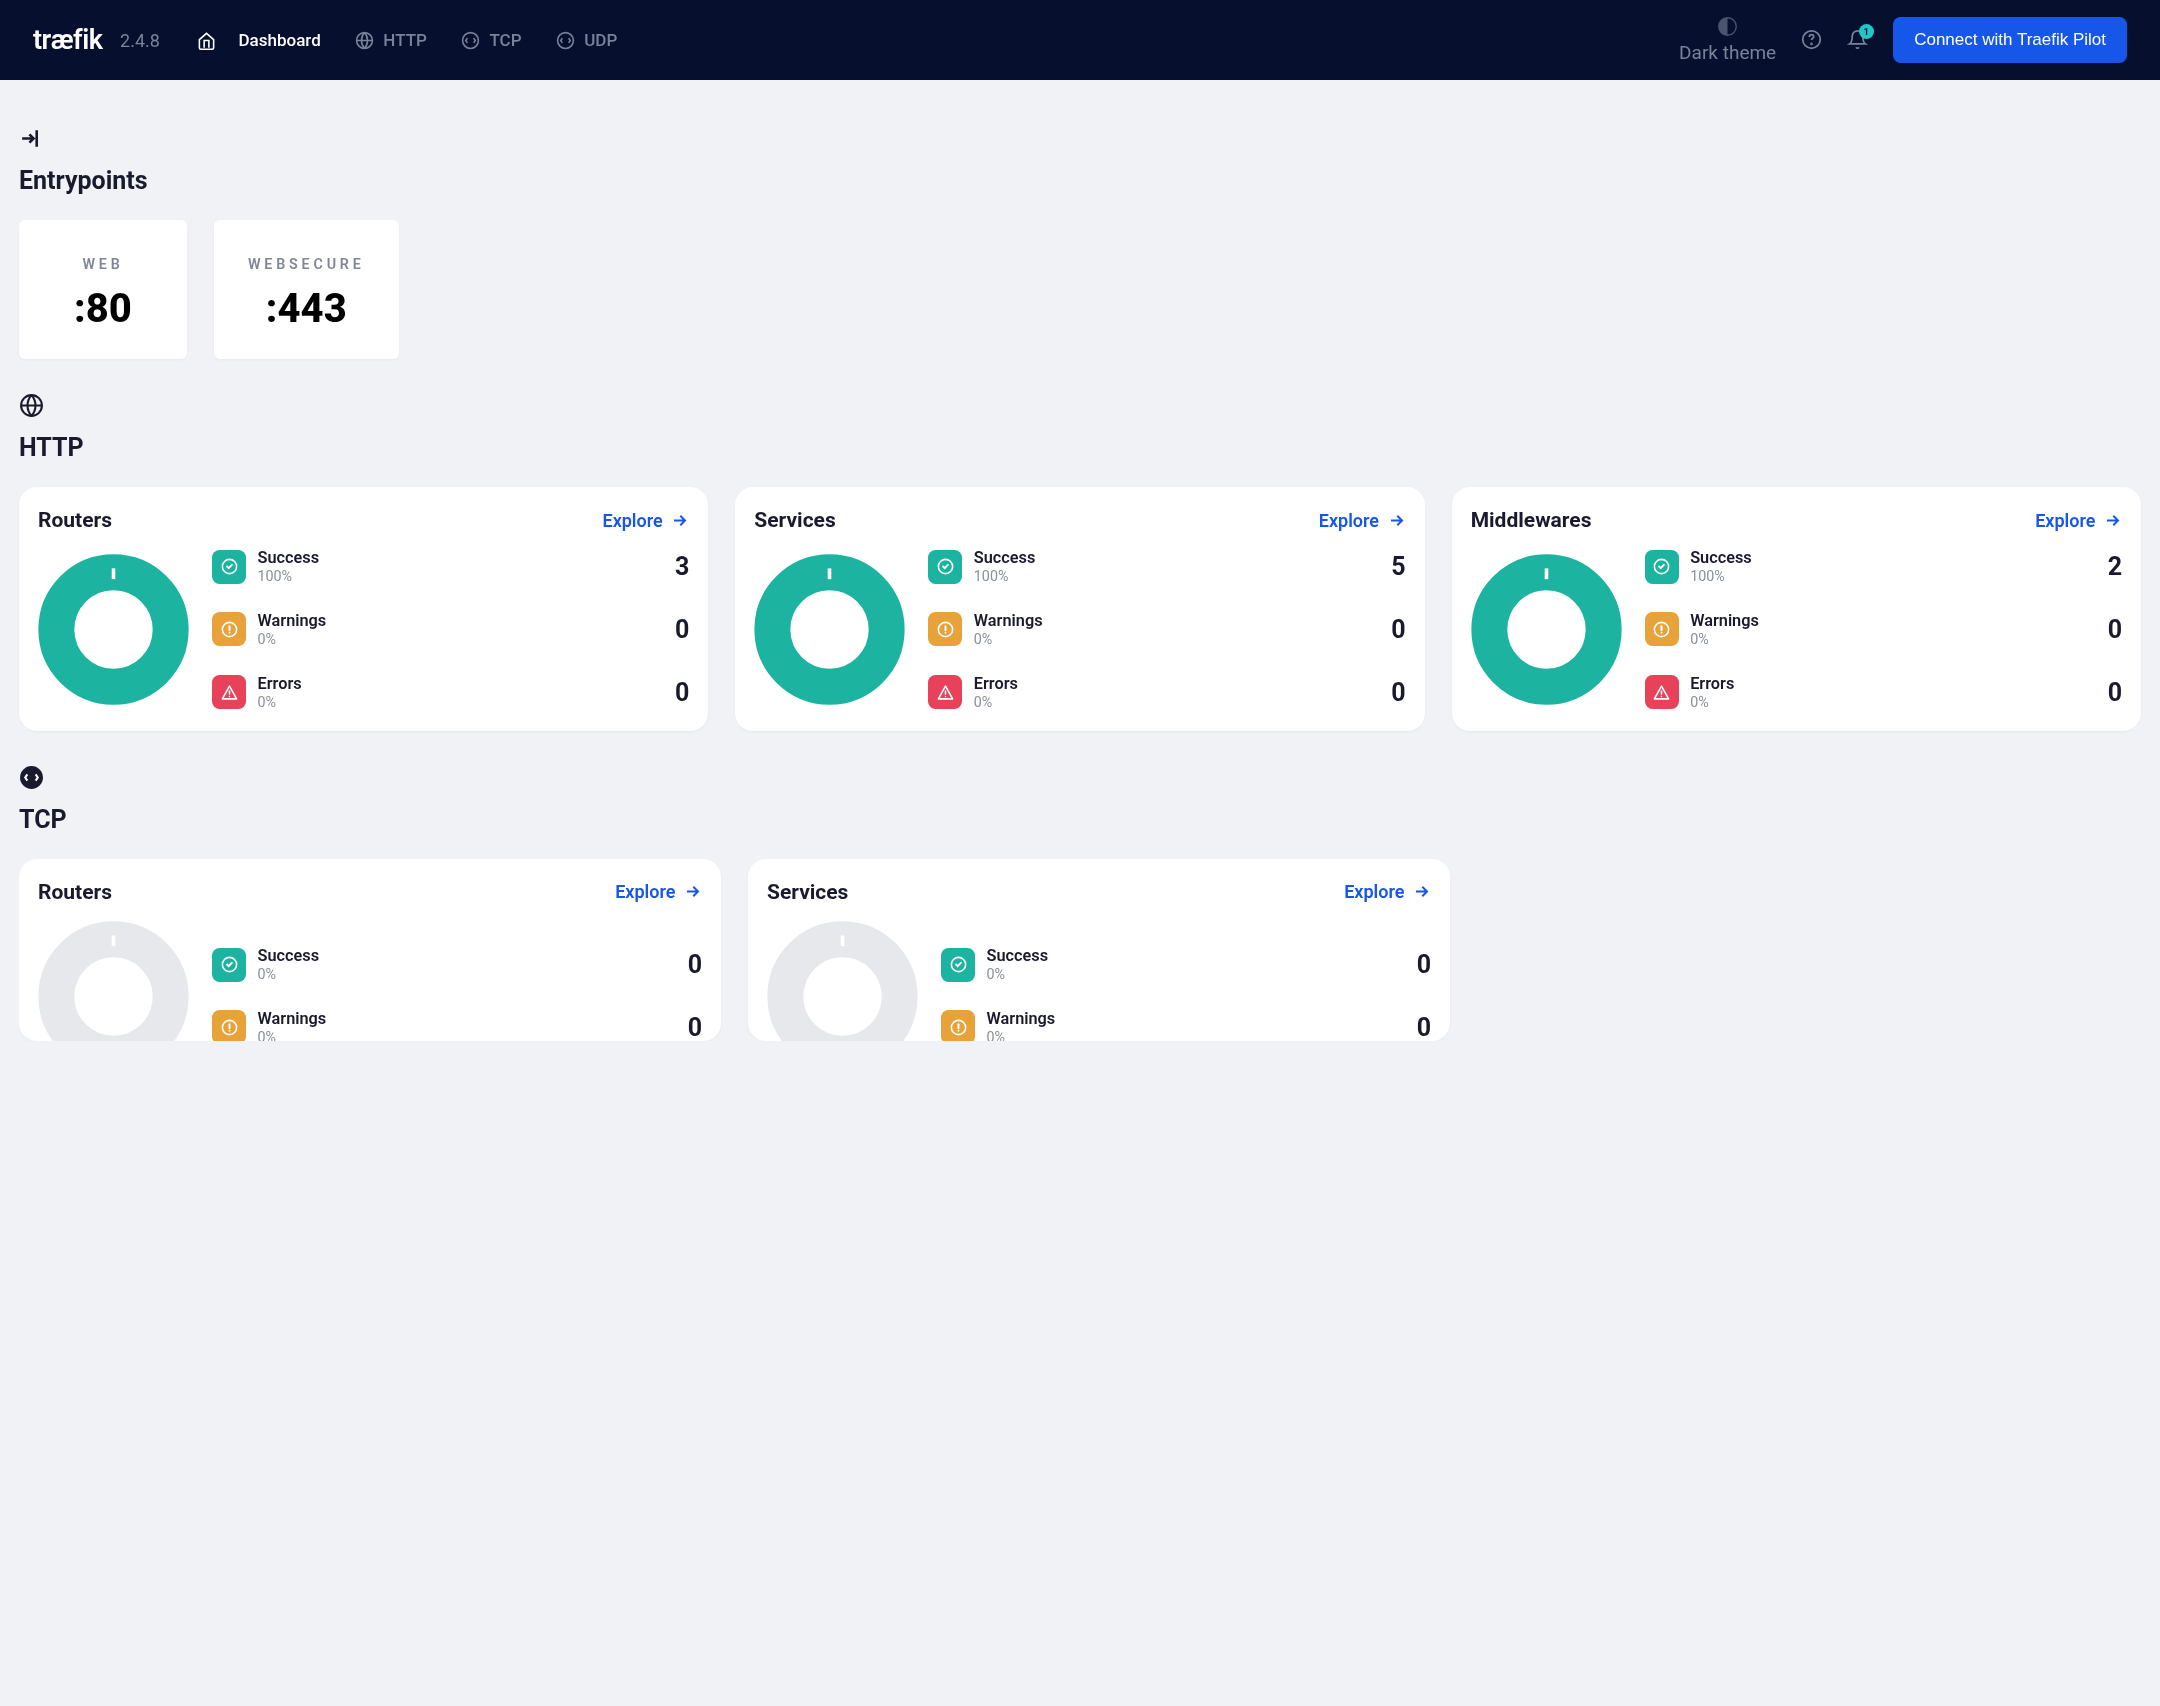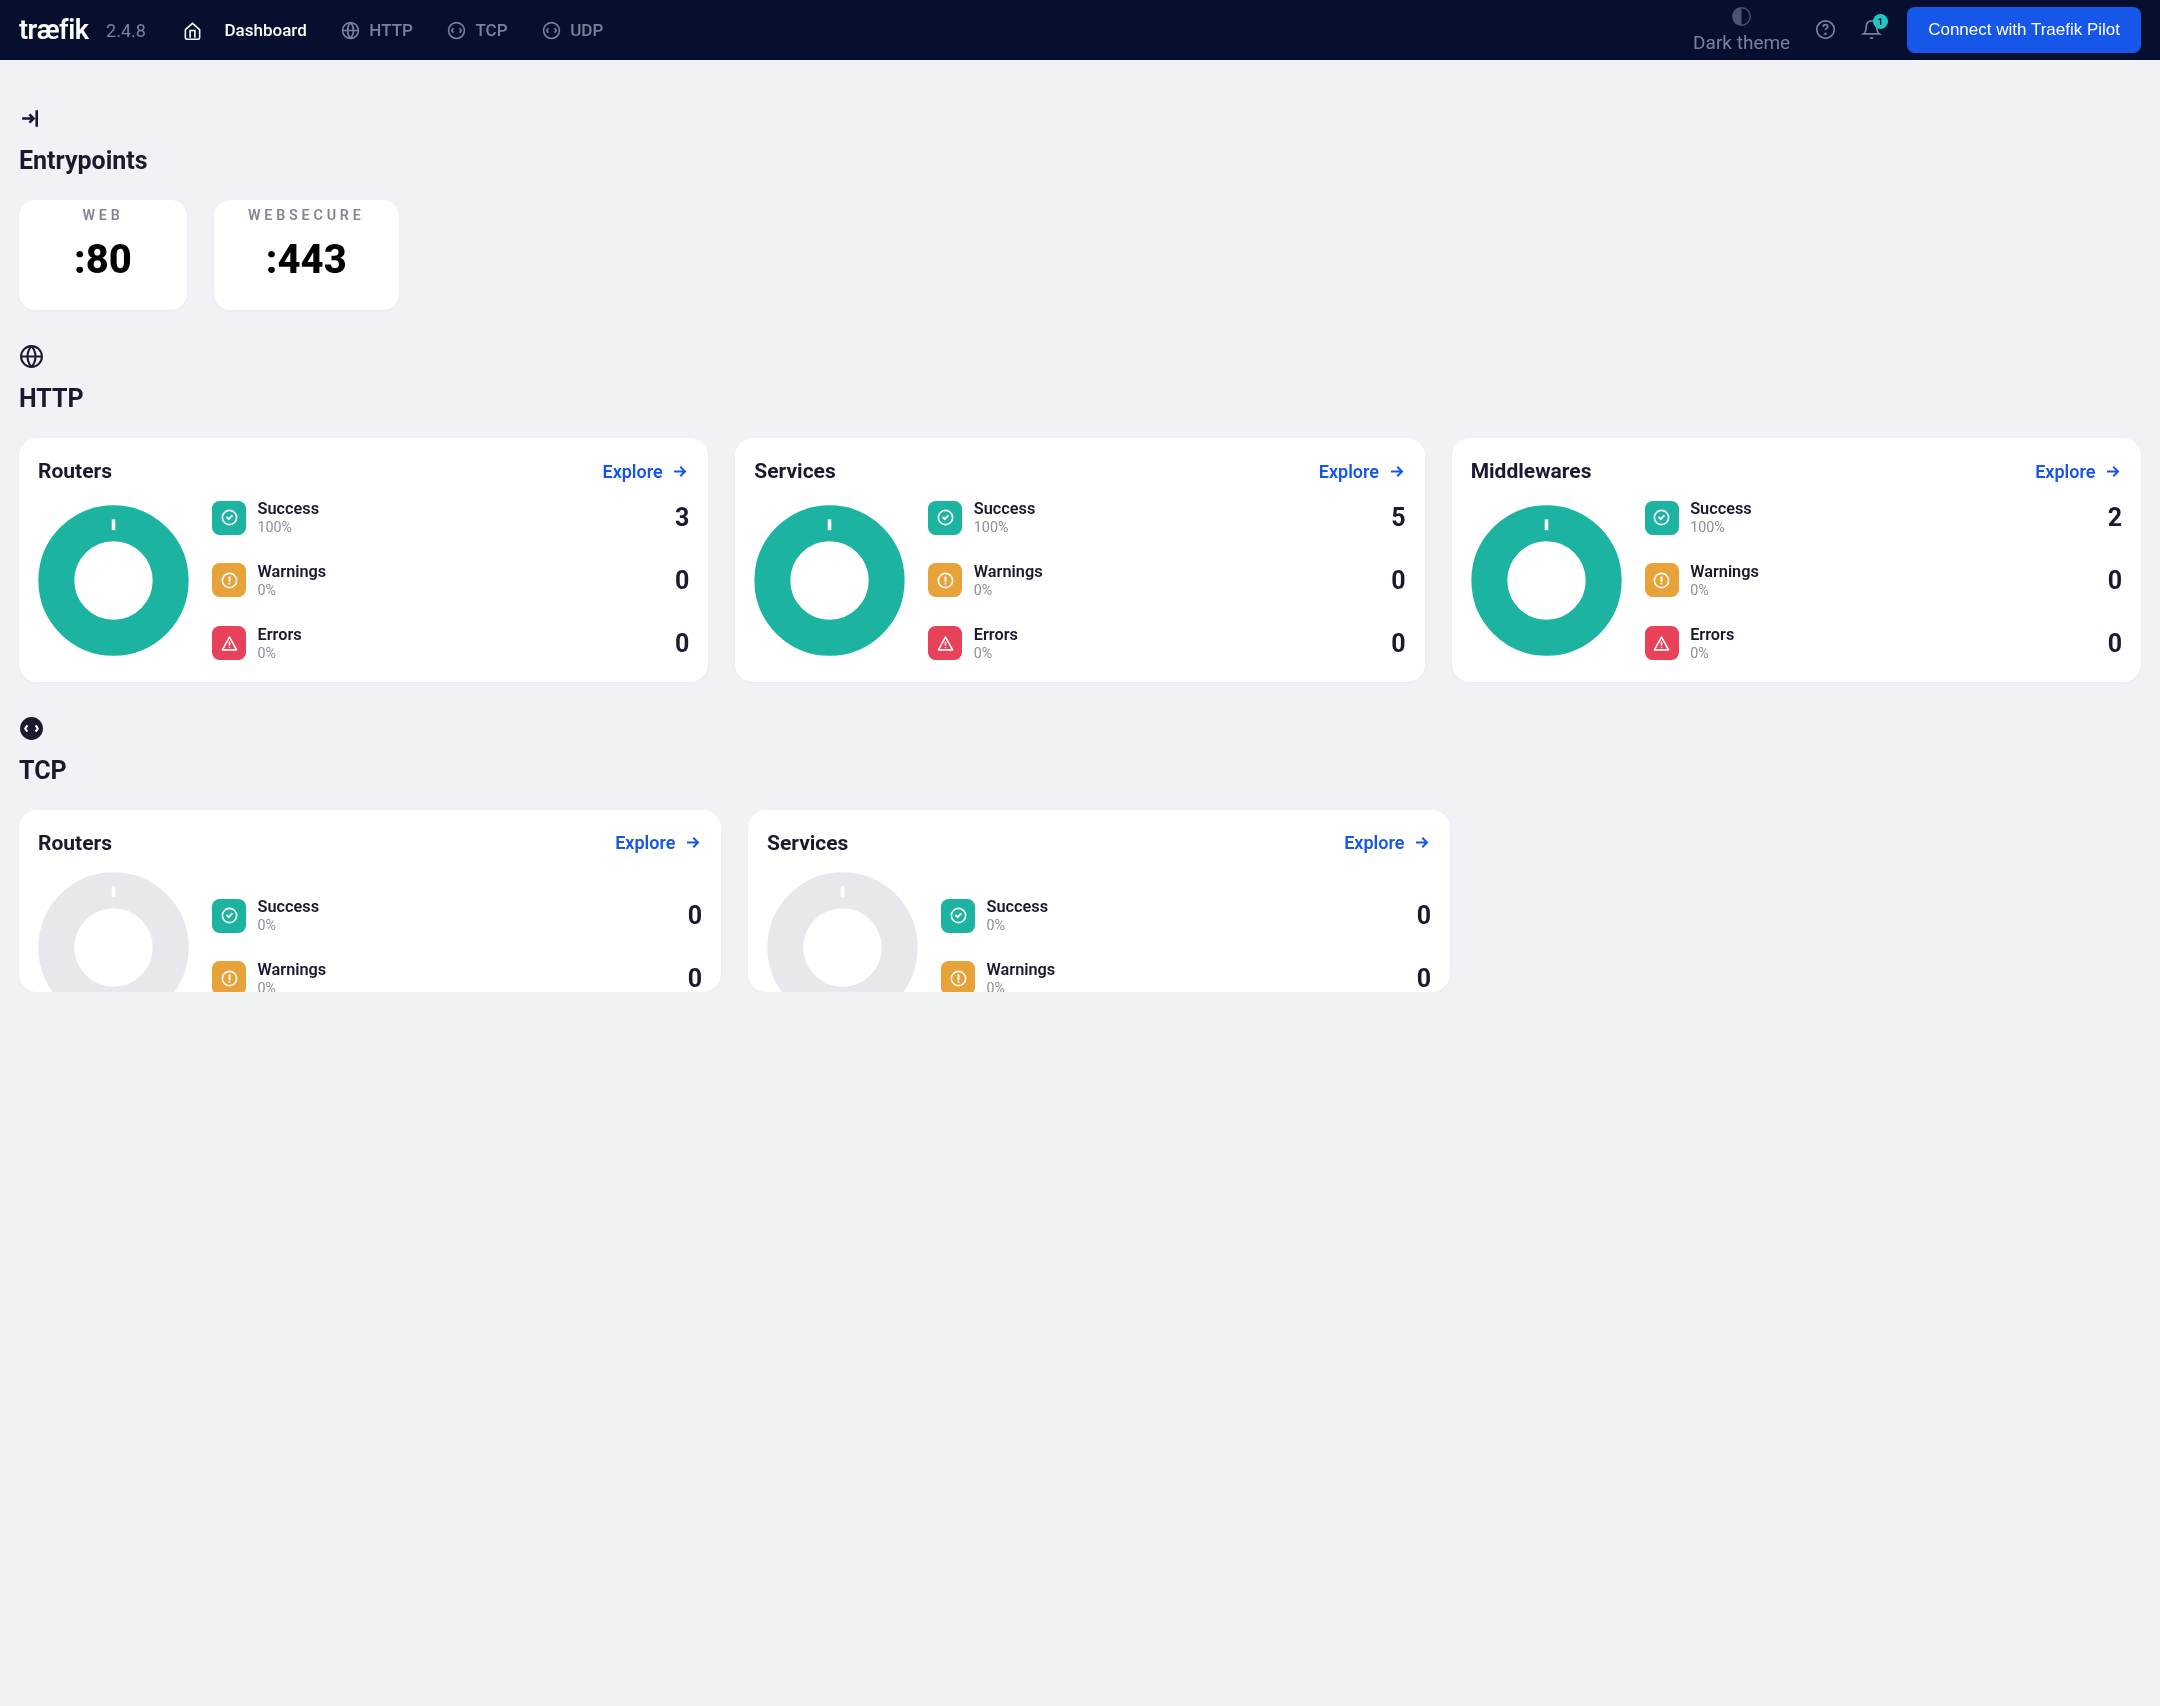--- a/index.html
+++ b/index.html
@@ -1,37 +1,37 @@
 <!DOCTYPE html>
 <html><head>
 <meta charset="utf-8">
 <style>
 * { box-sizing: border-box; margin: 0; padding: 0; }
 body { font-family: -apple-system, BlinkMacSystemFont, "Segoe UI", Roboto, Helvetica, Arial, sans-serif; background: #f0f2f5; color: #1a1a2e; }
-.header { background: #06102e; height: 60px; display: flex; align-items: center; padding: 0 19px; gap: 9.6px; }
+.header { background: #06102e; height: 80px; display: flex; align-items: center; padding: 0 33px; gap: 9.6px; }
 .logo { color: #fff; font-size: 27px; font-weight: 600; letter-spacing: -0.5px; }
 .version { color: #7a8299; font-size: 18px; margin-left: 8px; margin-right: 27px; }
 .nav { display: flex; align-items: center; gap: 34px; }
 .nav-item { display: flex; align-items: center; gap: 9.6px; color: #7a8299; font-size: 17px; font-weight: 500; cursor: pointer; }
 .nav-item.active { color: #fff; gap: 23px; }
 .nav-item svg { width: 19px; height: 19px; }
 .header-right { margin-left: auto; display: flex; align-items: center; gap: 25px; }
 .theme-toggle { display: flex; flex-direction: column; align-items: center; gap: 3.8px; color: #7a8299; font-size: 19px; cursor: pointer; }
 .theme-toggle svg { width: 21px; height: 21px; opacity: 0.6; }
 .icon-btn { color: #7a8299; cursor: pointer; position: relative; display: flex; }
 .icon-btn svg { width: 21px; height: 21px; }
 .notif-badge { position: absolute; top: -5.7px; right: -5.7px; background: #1ec8c8; color: #06102e; font-size: 9.6px; font-weight: 700; border-radius: 50%; width: 15.3px; height: 15.3px; display: flex; align-items: center; justify-content: center; }
 .pilot-btn { background: #1656e8; color: #fff; border: none; border-radius: 7.6px; padding: 13.4px 21px; font-size: 17px; font-weight: 400; cursor: pointer; }
 .page { padding: 27px 19px; }
 .section-head { display: flex; gap: 15px; margin: 34px 0 25px 0; flex-direction: column; }
 .section-head:first-child { margin-top: 19px; }
 .section-head svg { width: 25px; height: 25px; }
 .section-head h2 { font-size: 25px; font-weight: 700; }
 .entry-row { display: flex; gap: 27px; }
-.entry-card { background: #fff; border-radius: 16px; padding: 7px 34px 27px 34px; text-align: center; min-width: 168px; box-shadow: 0 1px 2.9px rgba(0,0,0,0.04); }
+.entry-card { background: #fff; border-radius: 6px; padding: 36px 34px 27px 34px; text-align: center; min-width: 168px; box-shadow: 0 1px 2.9px rgba(0,0,0,0.04); }
 .entry-name { color: #808695; font-size: 14.3px; font-weight: 600; letter-spacing: 3.8px; margin-bottom: 13.4px; }
 .entry-port { font-size: 40px; font-weight: 800; color: #000; }
 .card-row { display: flex; gap: 27px; }
 .stat-card { background: #fff; border-radius: 18px; padding: 21px 19px; flex: 1; min-width: 0; box-shadow: 0 1px 2.9px rgba(0,0,0,0.04); }
 .card-top { display: flex; justify-content: space-between; align-items: center; margin-bottom: 17px; }
 .card-title { font-size: 21px; font-weight: 700; }
 .explore { color: #1656e8; font-size: 18px; font-weight: 600; display: flex; align-items: center; gap: 7.6px; cursor: pointer; text-align: right; }
 .explore svg { width: 19px; height: 19px; }
 .card-body { display: flex; align-items: center; gap: 23px; }
 .donut { width: 151px; height: 151px; flex-shrink: 0; }

